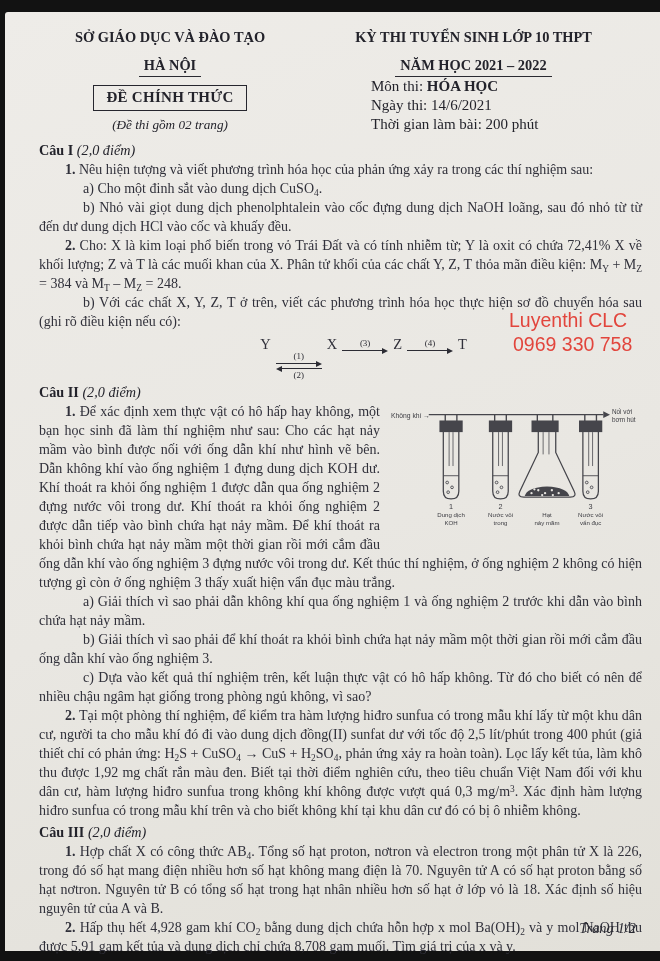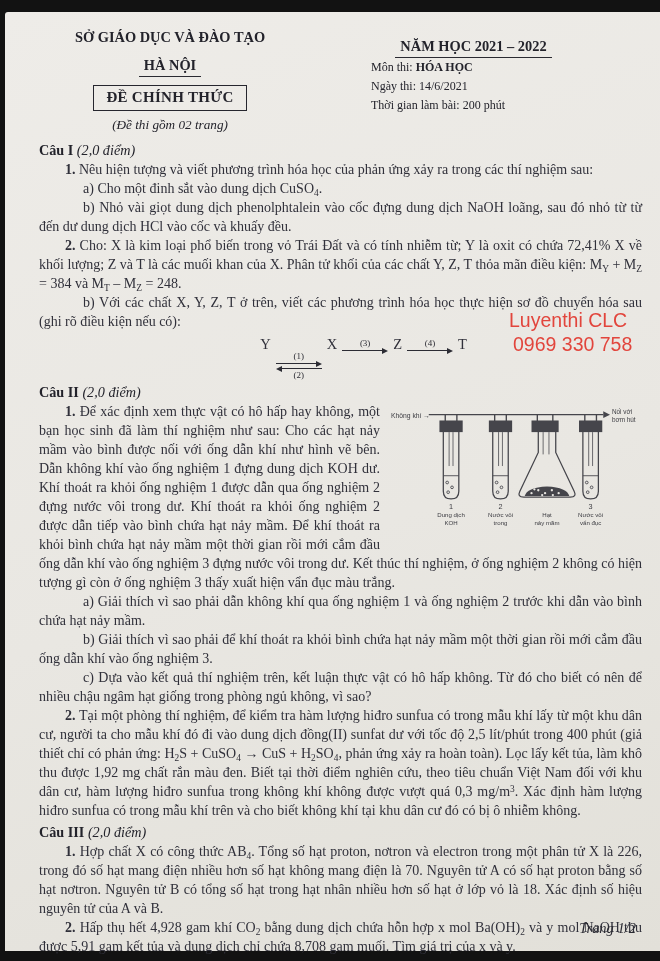--- a/index.html
+++ b/index.html
@@ -13,21 +13,21 @@
   .header{display:flex;line-height:19px;}
   .h-left{width:262px;text-align:center;color:#23232b;}
   .h-right{flex:1;text-align:center;color:#23232b;padding-left:4px;}
   .b{font-weight:700;}
   .i{font-style:italic;}
   .org,.title-line{font-size:14.4px;font-weight:700;}
   .u-line{display:inline-block;border-bottom:1.3px solid #2a2a31;padding:0 5px 1px;margin-top:9px;}
   .badge-box{display:inline-block;border:1.4px solid #26262e;padding:2px 12px 3px;margin:8px 0 4px;
              font-size:15px;font-weight:700;letter-spacing:.3px;text-align:center;}
   .note{font-size:13.2px;font-style:italic;}
-  .detail{text-align:left;padding-left:66px;font-size:12px;}
+  .detail{text-align:left;padding-left:66px;font-size:15px;}
 
   
   .content{margin-top:7px;font-size:14px;line-height:19px;text-align:justify;}
   .para{margin:0;}
   .para.heading{text-align:left;margin-top:3px;color:#23232b;font-size:14.2px;}
   .i1{text-indent:26px;font-family:Liberation Serif, serif;}
   .i2{text-indent:44px;}
   .sub{font-size:67%;vertical-align:-3px;line-height:0;}
   .sup{font-size:67%;vertical-align:4px;line-height:0;}
 
@@ -66,20 +66,21 @@
   <div class="inner">
 
     <div class="header">
       <div class="h-left">
         <div class="org">SỞ GIÁO DỤC VÀ ĐÀO TẠO</div>
         <div class="org"><span class="u-line">HÀ NỘI</span></div>
         <div><span class="badge-box">ĐỀ CHÍNH THỨC</span></div>
         <div class="note">(Đề thi gồm 02 trang)</div>
       </div>
       <div class="h-right">
+        <div class="title-line">KỲ THI TUYỂN SINH LỚP 10 THPT</div>
         <div class="title-line"><span class="u-line">NĂM HỌC 2021 – 2022</span></div>
         <div class="detail"><span>Môn thi: </span><span class="b">HÓA HỌC</span></div>
         <div class="detail">Ngày thi: 14/6/2021</div>
         <div class="detail">Thời gian làm bài: 200 phút</div>
       </div>
     </div>
 
     <div class="content">
         <div class="para heading"><span class="b">Câu I </span><span class="i">(2,0 điểm)</span></div>
         <div class="para i1"><span class="b">1. </span><span>Nêu hiện tượng và viết phương trình hóa học của phản ứng xảy ra trong các thí nghiệm sau:</span></div>

